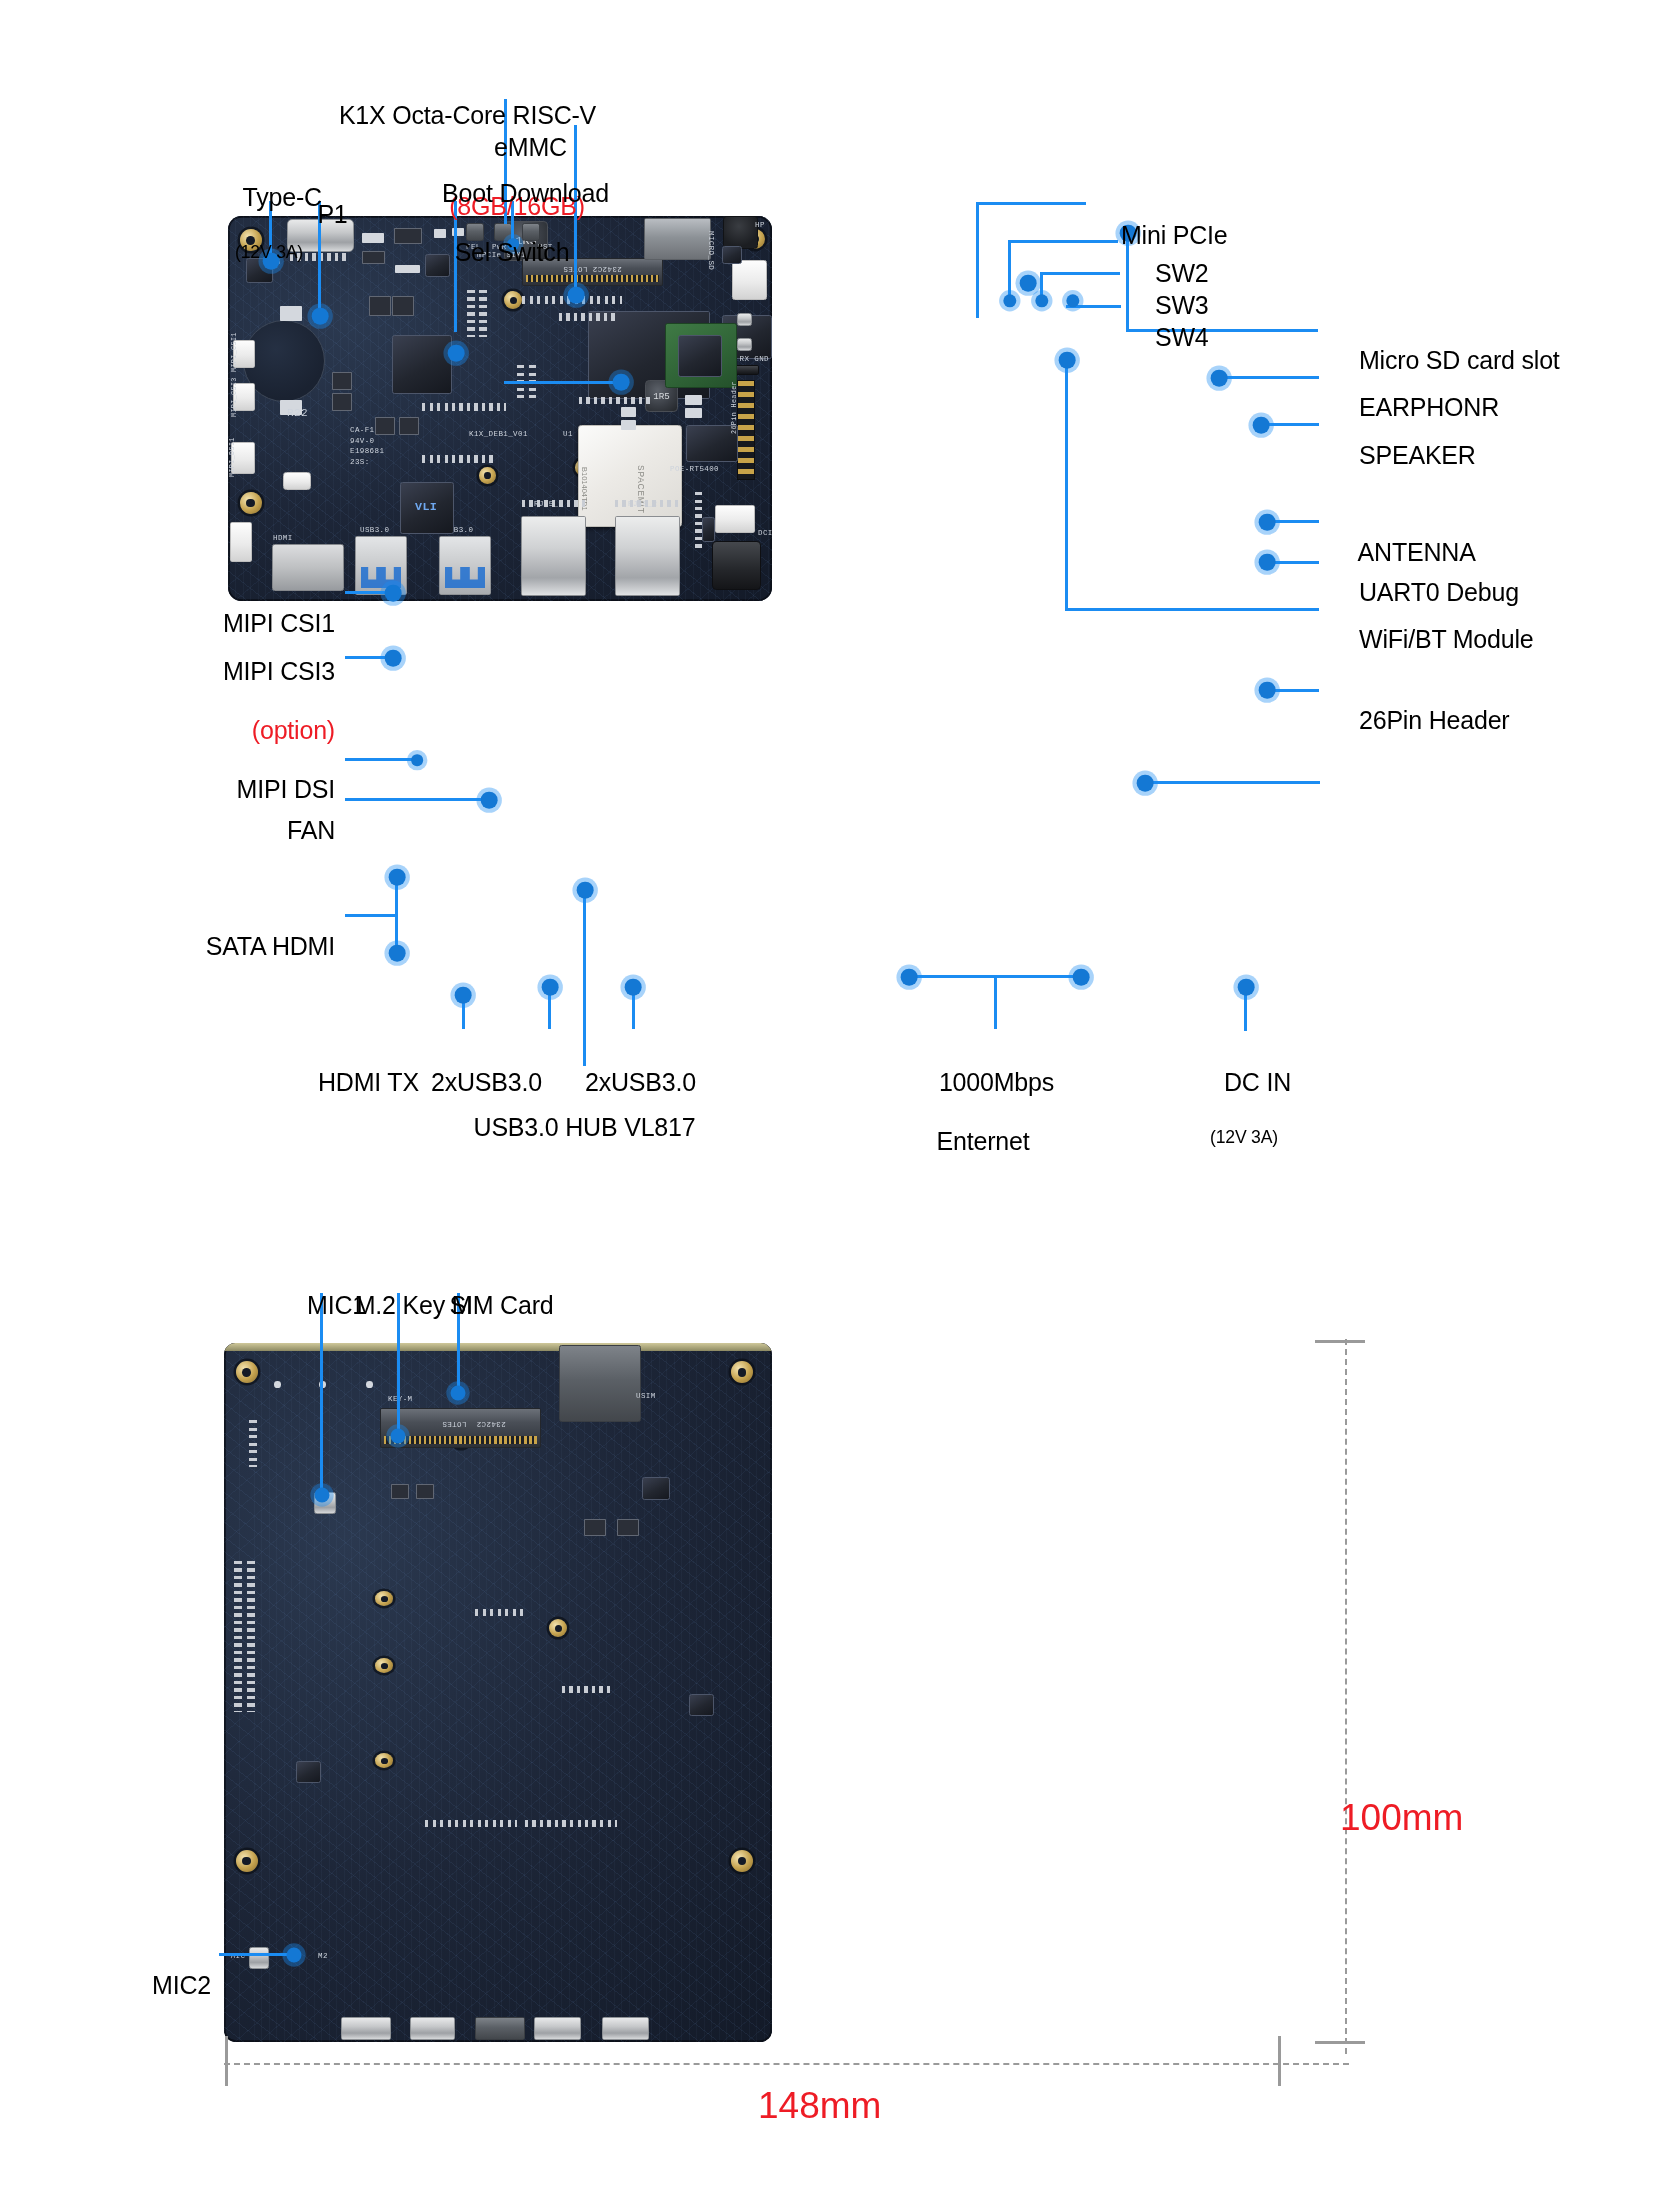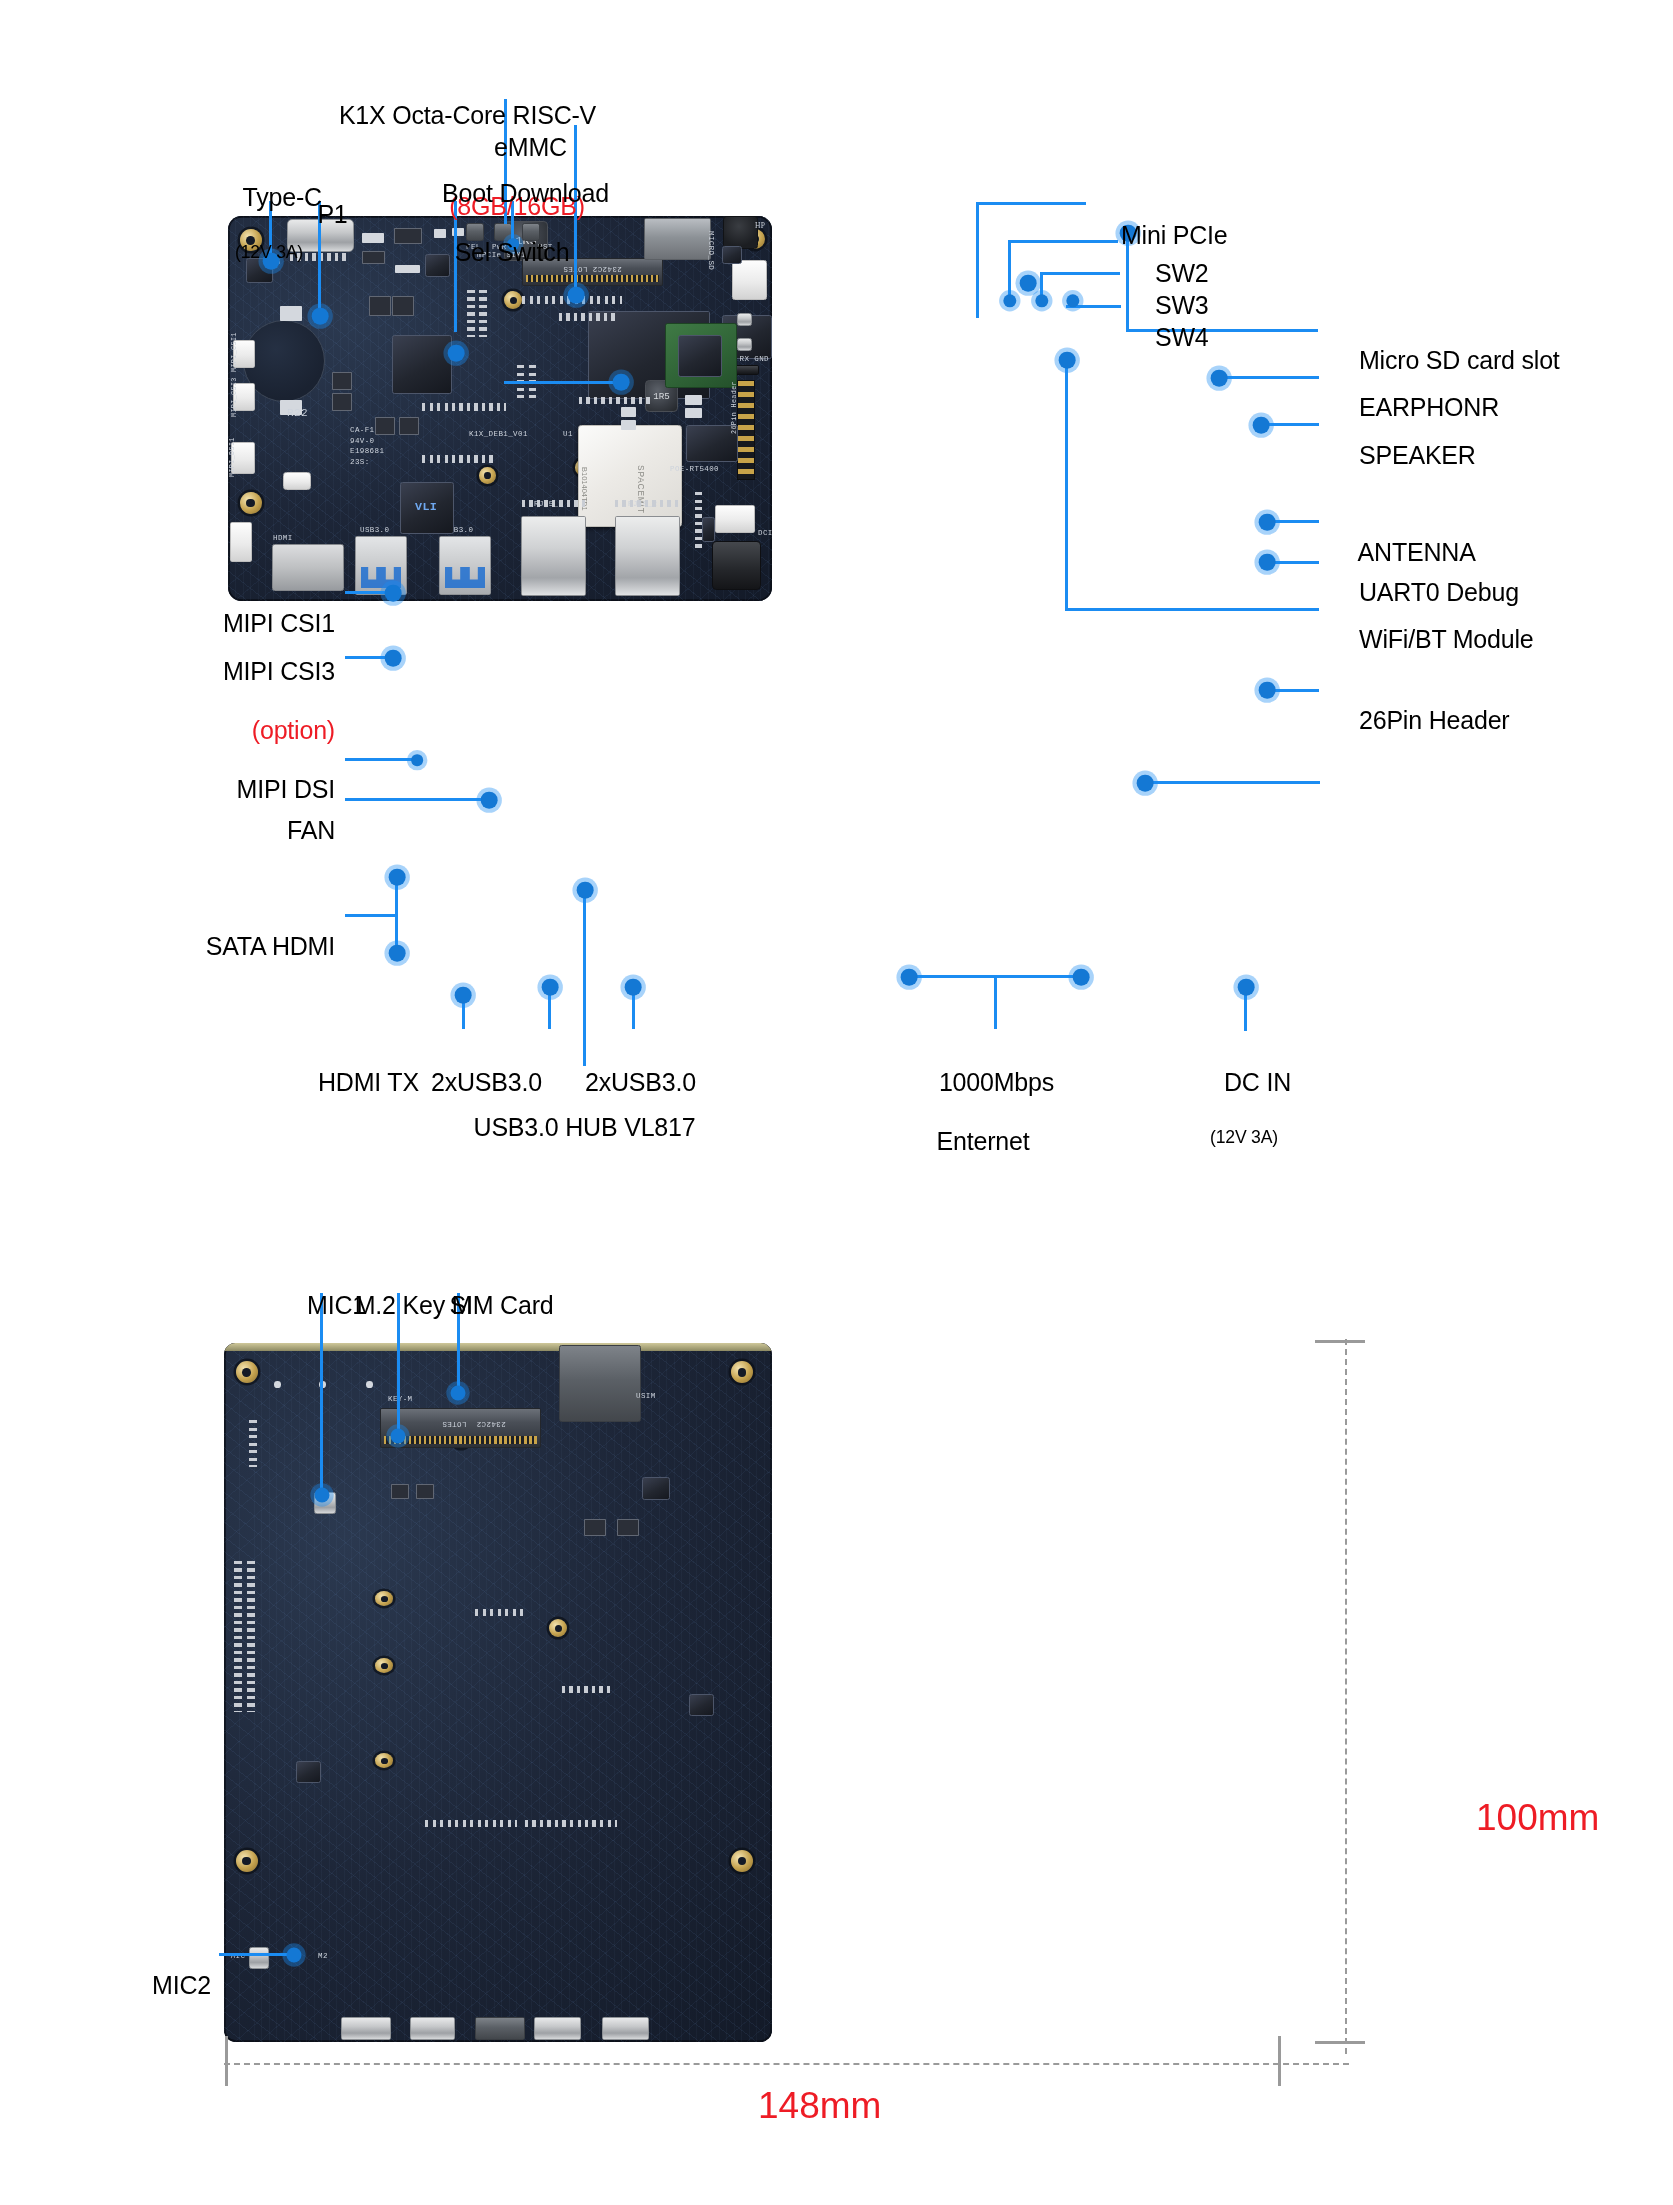--- a/index.html
+++ b/index.html
@@ -289,21 +289,21 @@
     <div class="metal dark" style="left:266px; top:6.7px; width:18.4px; height:18.4px; border-radius:2.5px;"></div>
     <div class="metal dark" style="left:294px; top:6.7px; width:18.4px; height:18.4px; border-radius:2.5px;"></div>
     <div class="silk sm" style="left:238px; top:27px;">FEL</div>
     <div class="silk sm" style="left:264px; top:27px;">PwR</div>
     <div class="silk sm" style="left:294px; top:27px;padding-left:16px;">RST</div>
 
     <div class="sdslot" style="left:416px; top:1.7px; width:67px; height:42px;"></div>
     <div class="silk sm" style="left:487px; top:15px; transform:rotate(90deg); transform-origin:0 0;">MICRO_SD</div>
 
     <div class="jack" style="left:495px; top:0px; width:35px; height:33px;"></div>
-    <div class="silk sm" style="left:527px; top:5px;font-family:Liberation Serif, serif;">HP</div>
+    <div class="silk sm" style="left:527px; top:5px;">HP</div>
 
     <div class="plastic-w" style="left:504px; top:44px; width:35px; height:40px; border-radius:2.5px;"></div>
 
     <div class="metal" style="left:509px; top:97px; width:15px; height:13.4px; border-radius:2.5px;"></div>
     <div class="metal" style="left:509px; top:122px; width:15px; height:13.4px; border-radius:2.5px;"></div>
 
     <div class="plastic-b" style="left:494px; top:149px; width:37px; height:10px;"></div>
     <div class="silk sm" style="left:492px; top:139px;">TX  RX GND</div>
 
     <div class="chip green" style="left:437px; top:107px; width:72px; height:65px;"></div>
@@ -728,21 +728,21 @@
   <div class="lbl c" style="left:488px; top:1261px;">
     <span>SIM Card</span>
   </div>
   <div class="lbl r" style="left:211px; top:1941px;">
     <span>MIC2</span>
   </div>
 
   <div class="dash-v" style="left:1345px; top:1339px; height:715px;"></div>
   <div class="tick-h" style="left:1315px; top:1340px; width:50px;"></div>
   <div class="tick-h" style="left:1315px; top:2041px; width:50px;"></div>
-  <div class="dim" style="left:1476px; top:1797px;text-align:center;">100mm</div>
+  <div class="dim" style="left:1340px; top:1797px;text-align:center;">100mm</div>
 
   <div class="dash-h" style="left:224px; top:2063px; width:1125px;"></div>
   <div class="tick-v" style="left:225px; top:2036px; width:2.5px; height:50px;"></div>
   <div class="tick-v" style="left:1278px; top:2036px; width:2.5px; height:50px;"></div>
   <div class="dim" style="left:758px; top:2085px;">148mm</div>
 
 </div>
 
 
 </body></html>

